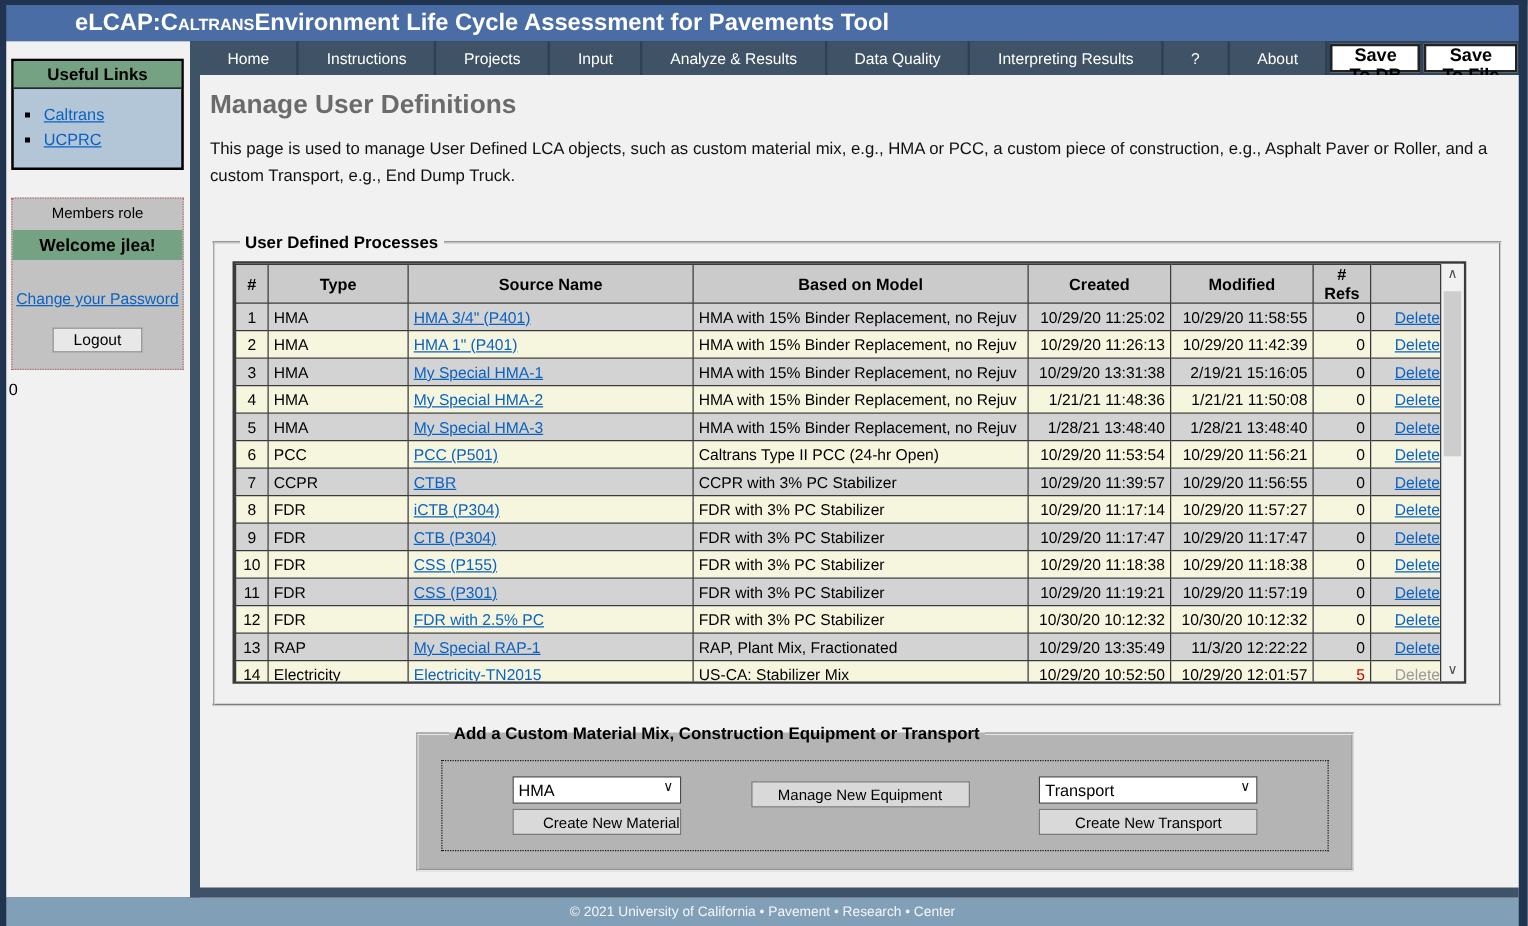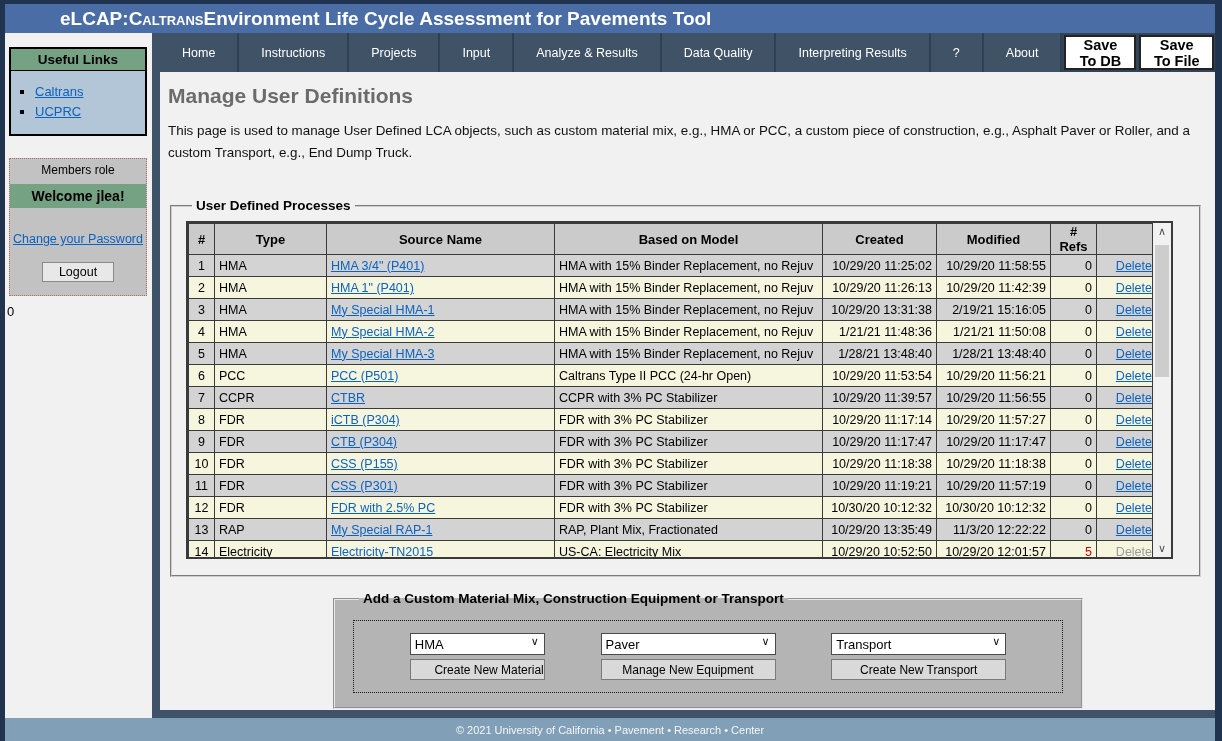--- a/index.html
+++ b/index.html
@@ -29,21 +29,21 @@
   .sidebar {
     width:147px; flex:0 0 auto; background:#f1f1f1;
     display:flex; flex-direction:column;
   }
   .main-col {
     flex:1 1 auto; display:flex; flex-direction:column;
     border-left:8px solid var(--divider,#3e5368); min-width:0;
   }
   
   .navbar {
-    height:39px; flex:0 0 auto; background:#324558;
+    height:27px; flex:0 0 auto; background:#324558;
     display:flex; align-items:stretch;
   }
   .nav-items { display:flex; }
   .nav-item {
     background:#3f5266; color:#fff; font-size:12.5px;
     display:flex; align-items:center; padding:0 22px;
     border-right:2px solid #2e4154; cursor:pointer; white-space:nowrap;
   }
   .nav-spacer { flex:1; background:#35485c; }
   .save-btn {
@@ -364,21 +364,21 @@
                       <td class="c-model">RAP, Plant Mix, Fractionated</td>
                       <td class="c-created">10/29/20 13:35:49</td>
                       <td class="c-modified">11/3/20 12:22:22</td>
                       <td class="c-refs">0</td>
                       <td class="c-action"><a href="#">Delete</a></td>
                     </tr>
                     <tr>
                       <td class="c-num">14</td>
                       <td class="c-type">Electricity</td>
                       <td class="c-source"><a href="#">Electricity-TN2015</a></td>
-                      <td class="c-model">US-CA: Electricity Mix</td>
+                      <td class="c-model">US-CA: Stabilizer Mix</td>
                       <td class="c-created">10/29/20 10:52:50</td>
                       <td class="c-modified">10/29/20 12:01:57</td>
                       <td class="c-refs alert">5</td>
                       <td class="c-action"><span class="disabled">Delete</span></td>
                     </tr>
                   </tbody>
               </table>
 
             </div>
             <div class="vscroll">
@@ -394,23 +394,20 @@
         <fieldset class="addcustom">
           <legend>Add a Custom Material Mix, Construction Equipment or Transport</legend>
           <div class="dotted-box">
             <div class="add-group">
               <span class="select-wrap">
                 <select class="w-sm" id="material-select"><option>HMA</option></select>
               </span>
               <button class="create-btn w-sm">Create New Material</button>
             </div>
             <div class="add-group">
-              <span class="select-wrap">
-                <select class="w-lg" id="equipment-select"><option>Paver</option></select>
-              </span>
               <button class="create-btn w-lg">Manage New Equipment</button>
             </div>
             <div class="add-group">
               <span class="select-wrap">
                 <select class="w-lg" id="transport-select"><option>Transport</option></select>
               </span>
               <button class="create-btn w-lg">Create New Transport</button>
             </div>
           </div>
         </fieldset>

